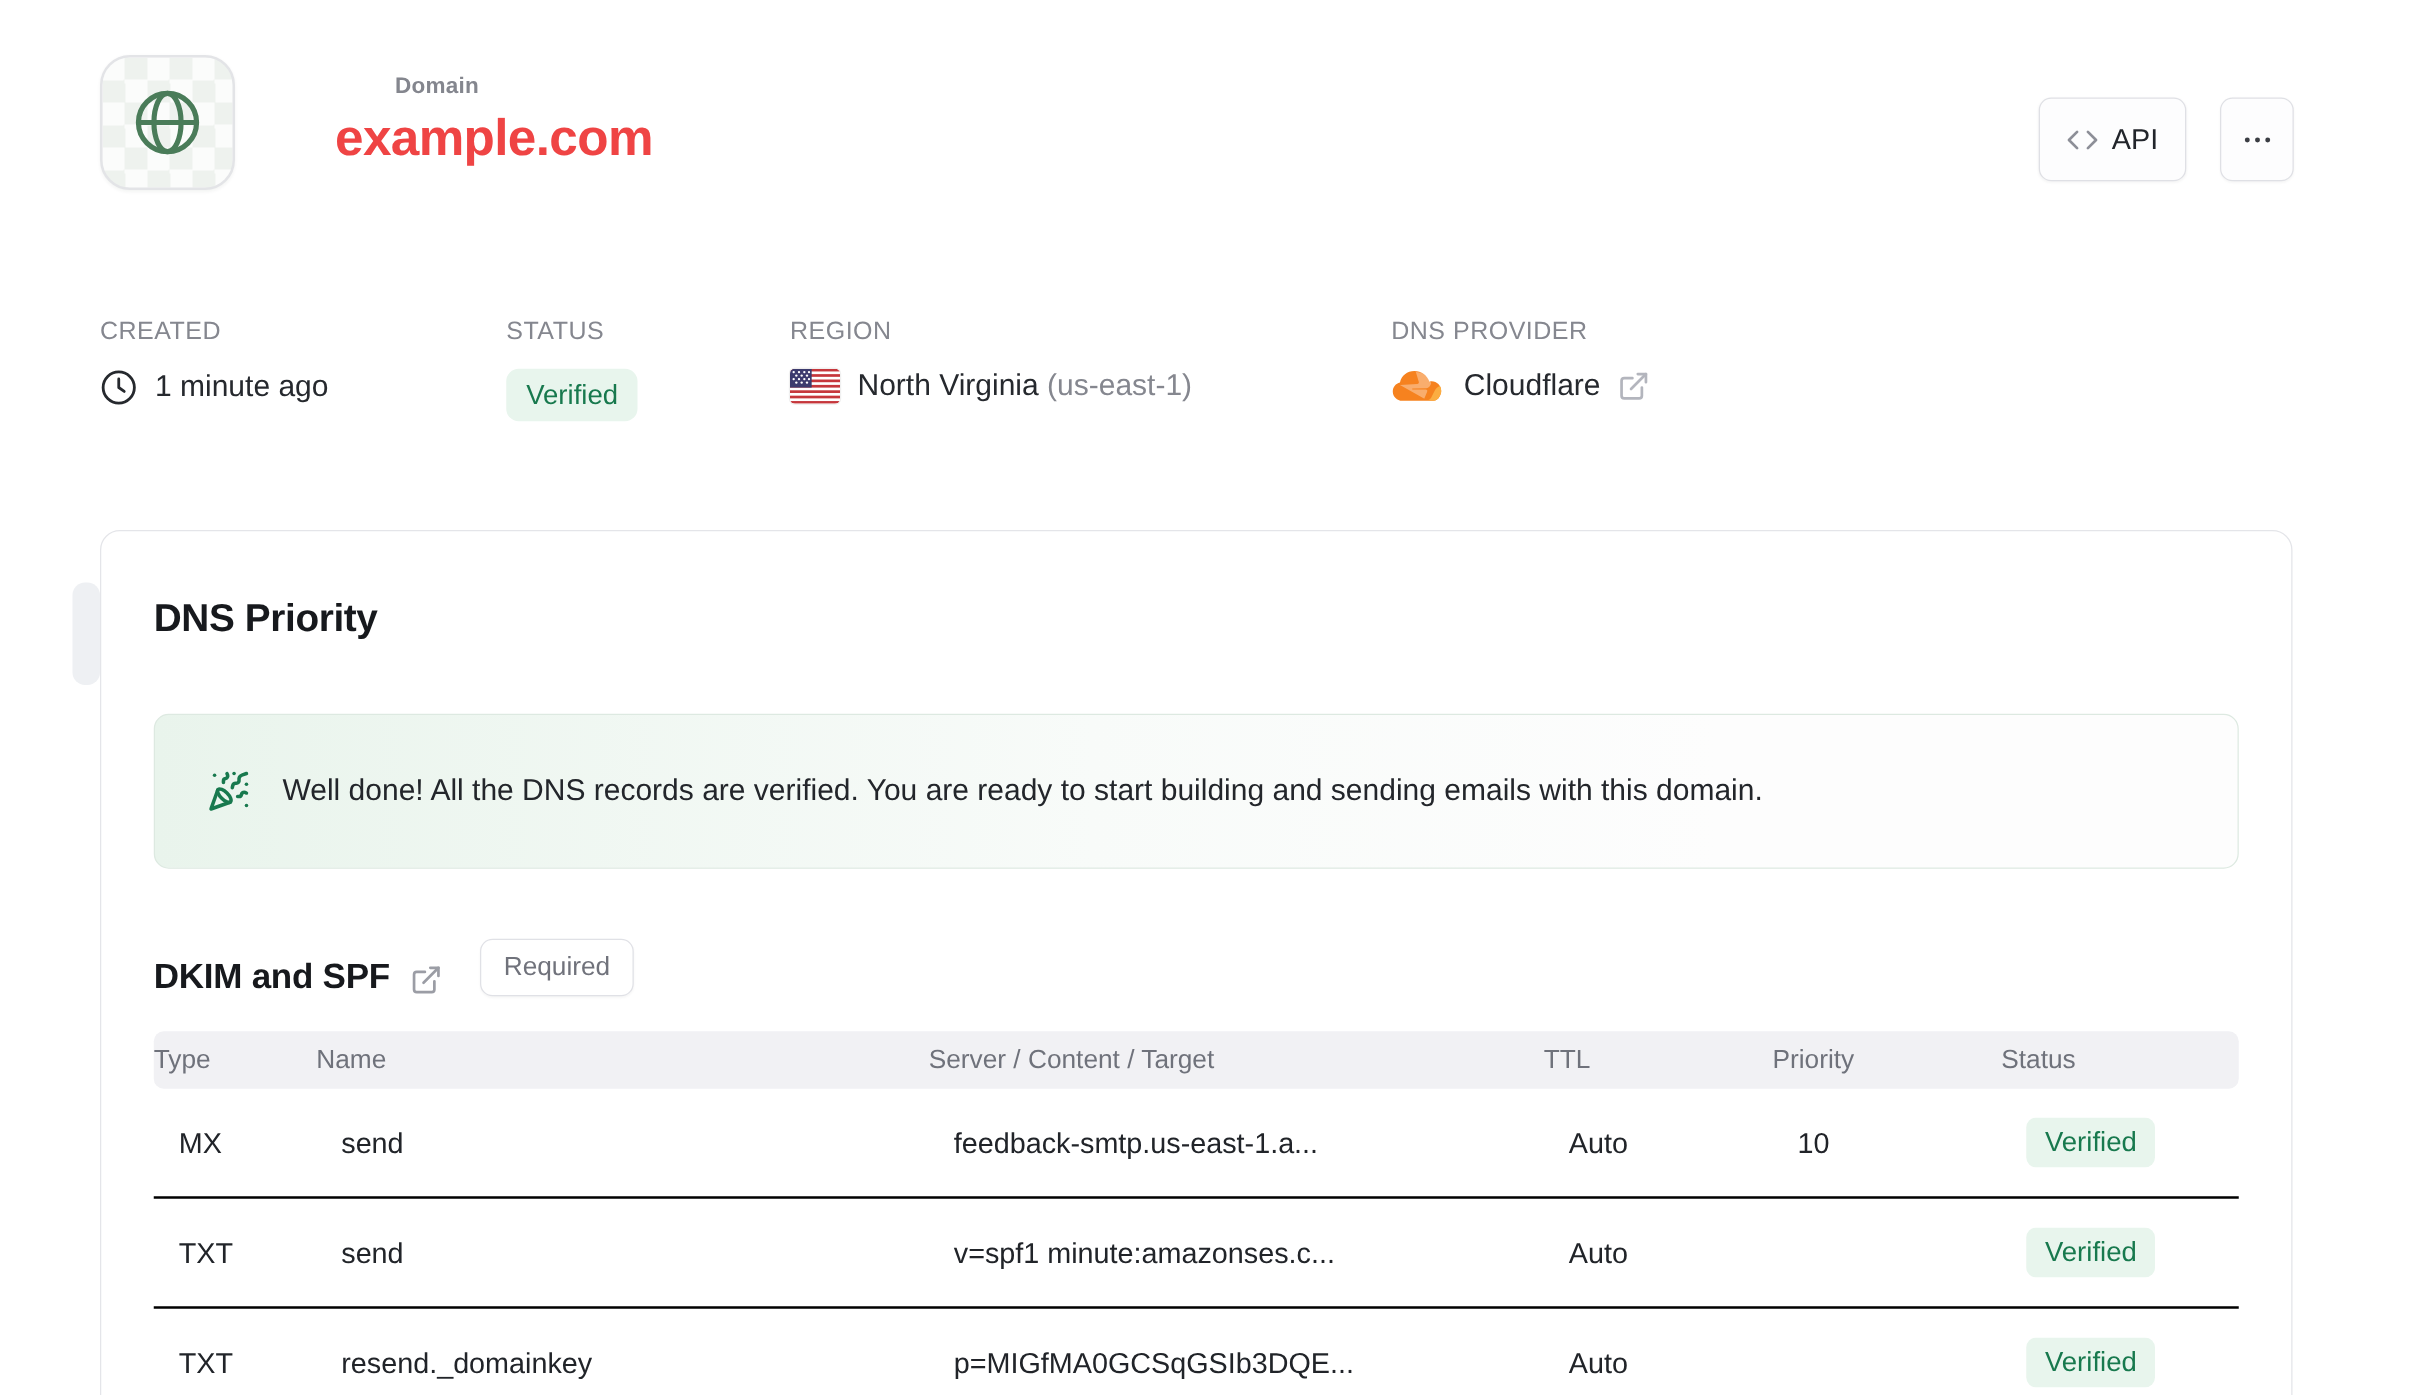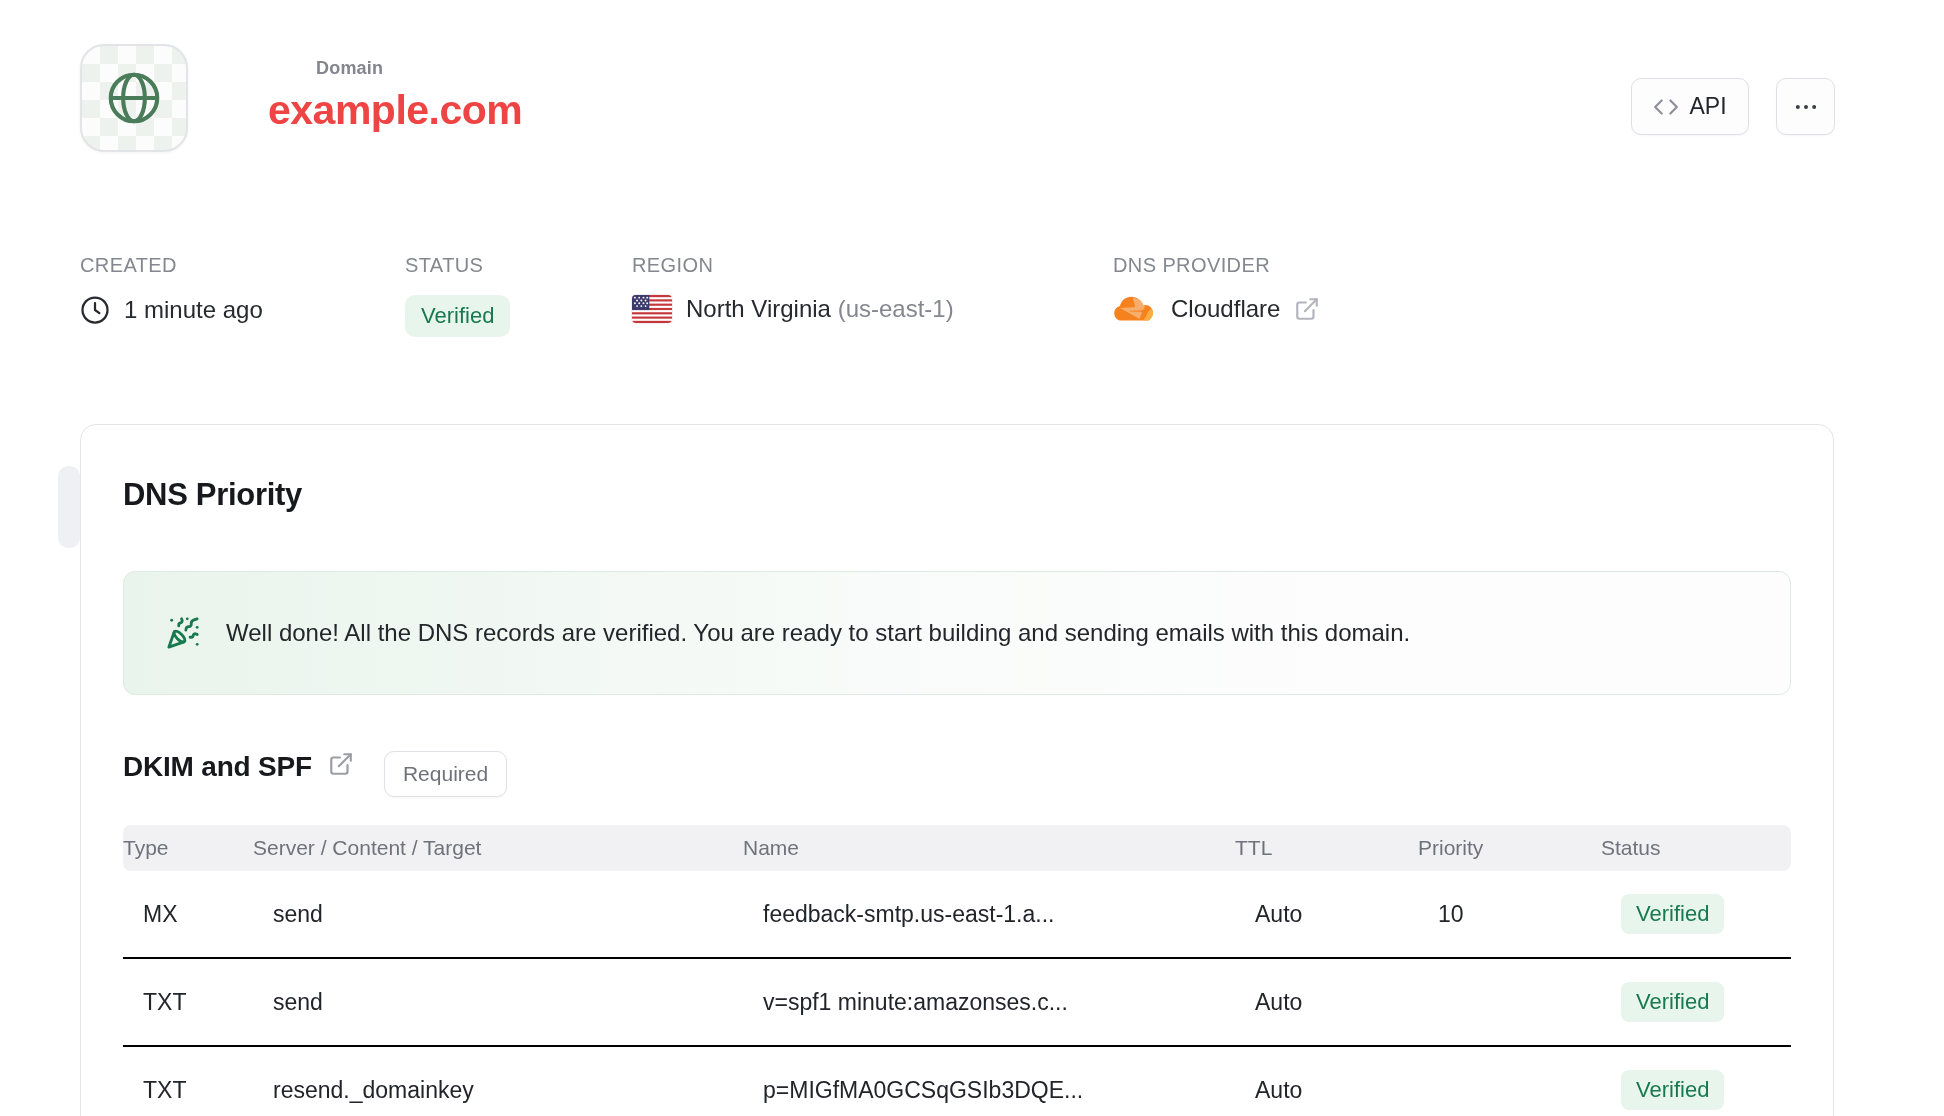--- a/index.html
+++ b/index.html
@@ -19,21 +19,21 @@
     background-image:conic-gradient(#eef2ee 0 90deg, transparent 0 180deg, #eef2ee 0 270deg, transparent 0);
     background-size:36px 36px; background-position:0 0;
     display:flex; align-items:center; justify-content:center;
     box-shadow:0 1px 3px rgba(20,30,25,.05);
   }
   .title-block { position:absolute; left:268px; top:58px; }
   .eyebrow { font-size:18px; font-weight:700; color:#84868e; letter-spacing:.2px;margin-left:48px; }
   .page-title { margin-top:8px; font-size:41px; font-weight:700; color:#ef4444; letter-spacing:-.5px; }
 
   .btn {
-    position:absolute; top:78px; height:57px; border-radius:10px;
+    position:absolute; top:78px; height:67px; border-radius:10px;
     border:1px solid #dfe0e5; background:#fdfdfe;
     display:flex; align-items:center; justify-content:center; gap:10px;
     box-shadow:0 1px 2px rgba(20,25,35,.04); cursor:pointer;
   }
   .btn-api { left:1631px; width:118px; font-size:23px; color:#22252b; }
   .btn-more { left:1776px; width:59px; }
 
   
   .meta-col { position:absolute; top:254px; }
   .meta-label { font-size:20px; font-weight:400; color:#85878f; letter-spacing:.4px; }
@@ -59,21 +59,21 @@
   .card h2 { margin-top:52px; font-size:31px; font-weight:700; color:#17191d; letter-spacing:-.3px; }
 
   .banner {
     margin-top:58px; height:124px; border-radius:12px;
     border:1px solid #dde9e1;
     background:linear-gradient(to right, #e9f4ec 0%, #f8fbf9 45%, #fdfdfd 75%);
     display:flex; align-items:center; gap:26px; padding:0 42px;
     font-size:24px; color:#23262b;
   }
 
-  .section-row { margin-top:56px; display:flex; align-items:flex-start; gap:16px; }
+  .section-row { margin-top:56px; display:flex; align-items:flex-end; gap:16px; }
   .section-title { font-size:28px; font-weight:700; color:#17191d; letter-spacing:-.2px; }
   .badge-required {
     margin-left:14px; border:1px solid #e0e1e6; border-radius:10px; background:#fff;
     padding:10px 18px; font-size:21px; color:#70727b;
     box-shadow:0 1px 2px rgba(20,25,35,.04);
   }
 
   
   .table { margin-top:28px; width:1668px; }
   .tgrid { display:grid; grid-template-columns:130px 490px 492px 183px 183px 190px; align-items:center; }
@@ -236,22 +236,22 @@
         <polyline points="15 3 21 3 21 9"></polyline>
           <line x1="10" y1="14" x2="21" y2="3"></line>
       </svg>
     </span>
     <span class="badge-required">Required</span>
   </div>
 
   <div class="table">
     <div class="tgrid thead">
       <div>Type</div>
+      <div>Name</div>
       <div>Server / Content / Target</div>
-      <div>Name</div>
       <div>TTL</div>
       <div>Priority</div>
       <div>Status</div>
     </div>
 
     <div class="tgrid trow">
       <div>MX</div>
       <div>send</div>
       <div>feedback-smtp.us-east-1.a...</div>
       <div>Auto</div>

